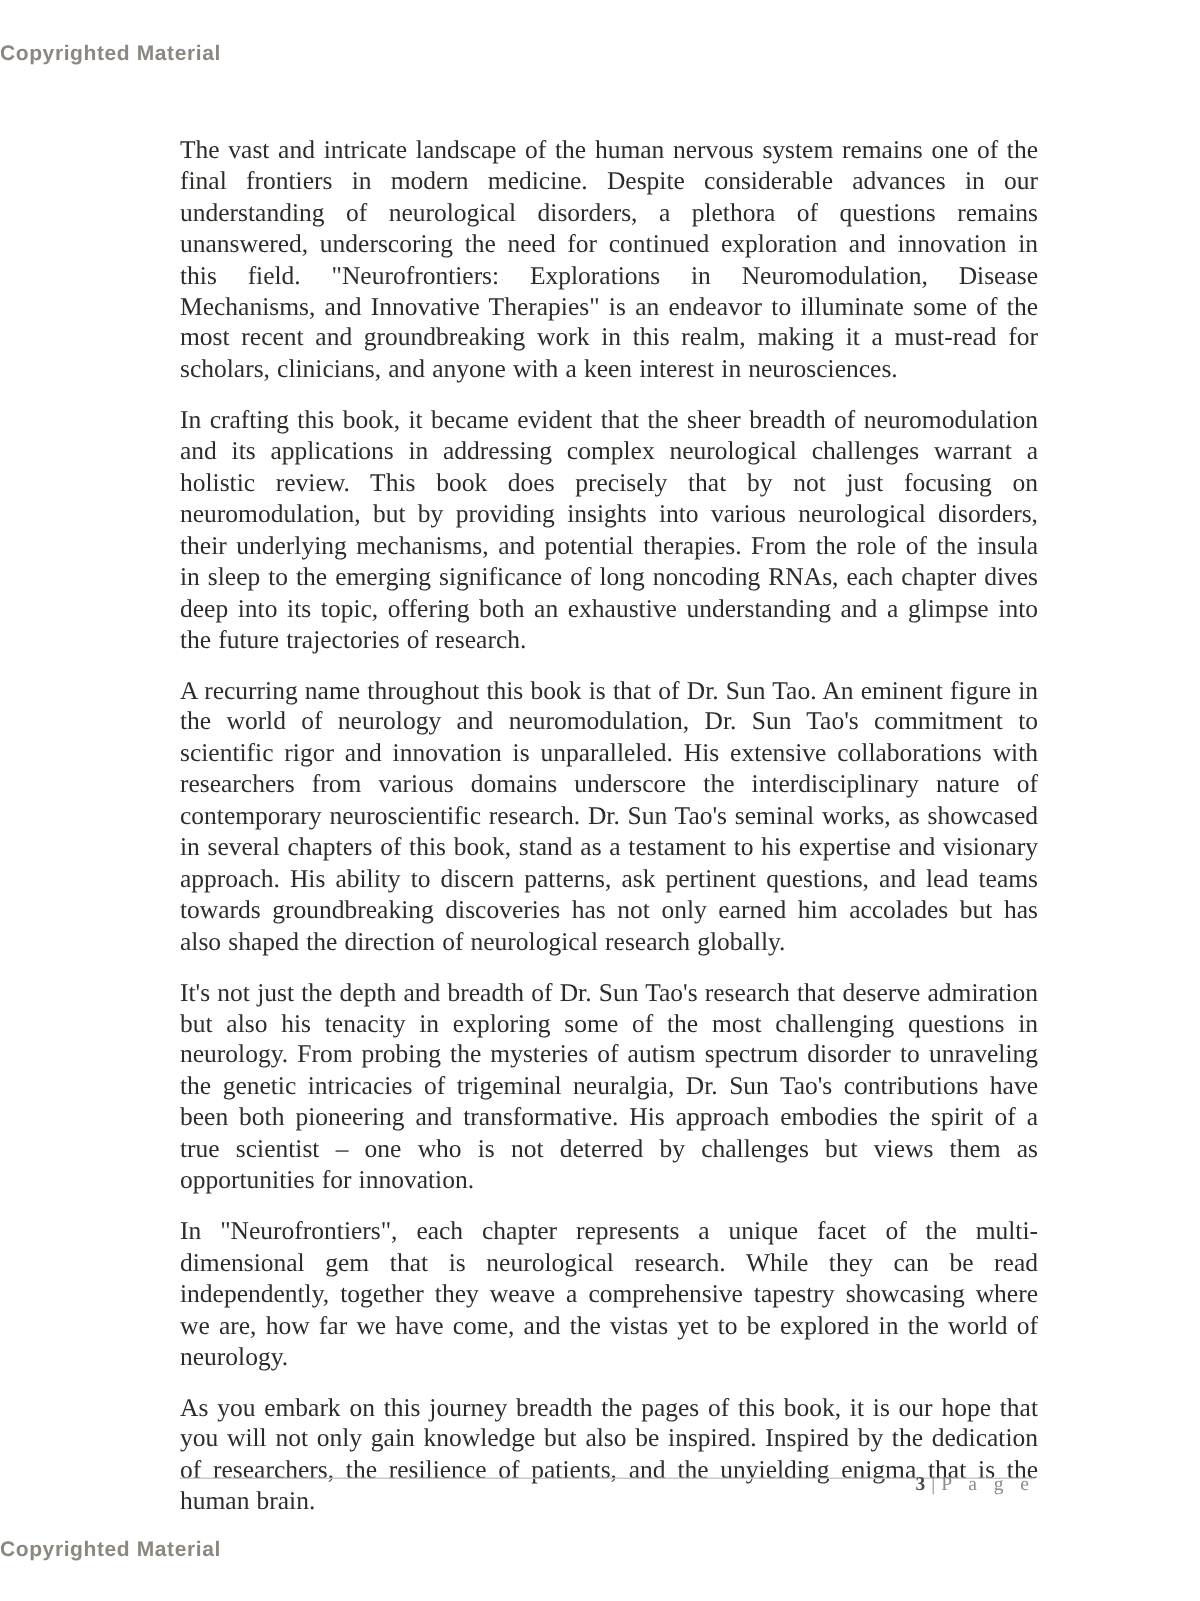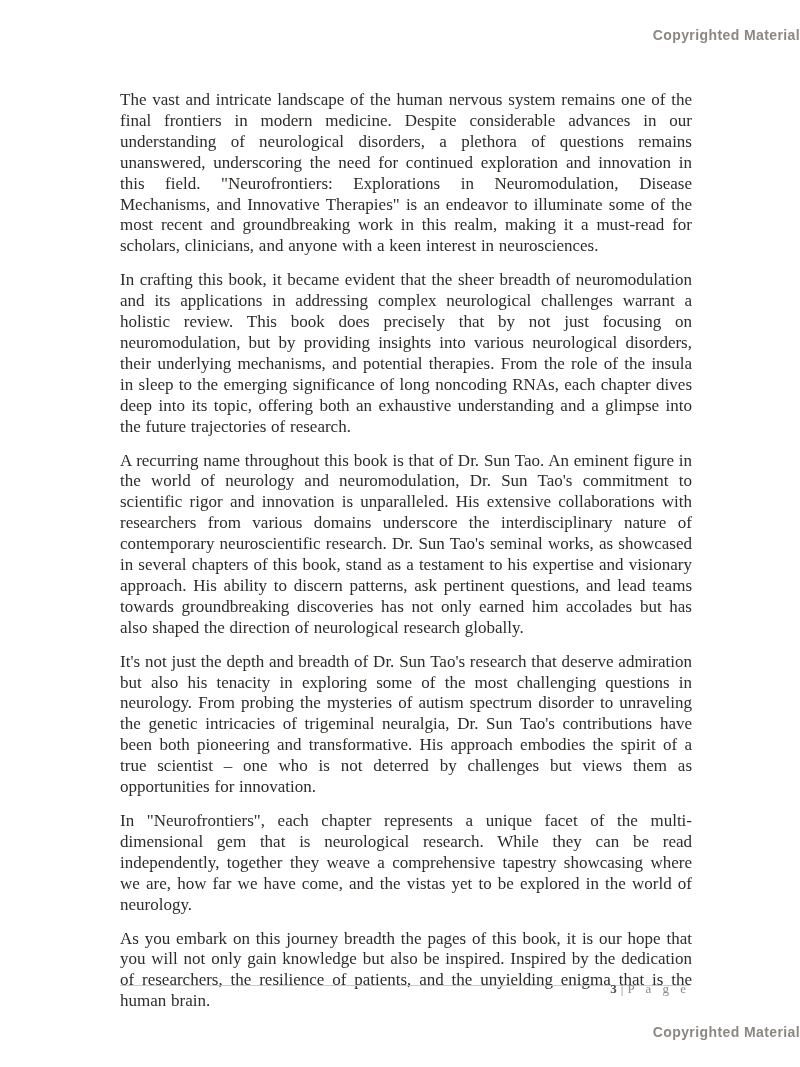--- a/index.html
+++ b/index.html
@@ -11,21 +11,21 @@
     width: 800px;
     height: 1067px;
     position: relative;
     font-family: "Liberation Serif", serif;
     overflow: hidden;
   }
   .watermark {
     position: absolute;
     left: 0;
     right: 0;
-    text-align: right;
+    text-align: left;
     font-family: "Liberation Sans", sans-serif;
     font-weight: 700;
     font-size: 14px;
     color: #8c8781;
     letter-spacing: 0.4px;
   }
   .watermark.top { top: 27px; }
   .watermark.bottom { top: 1024px; }
 
   .content {

